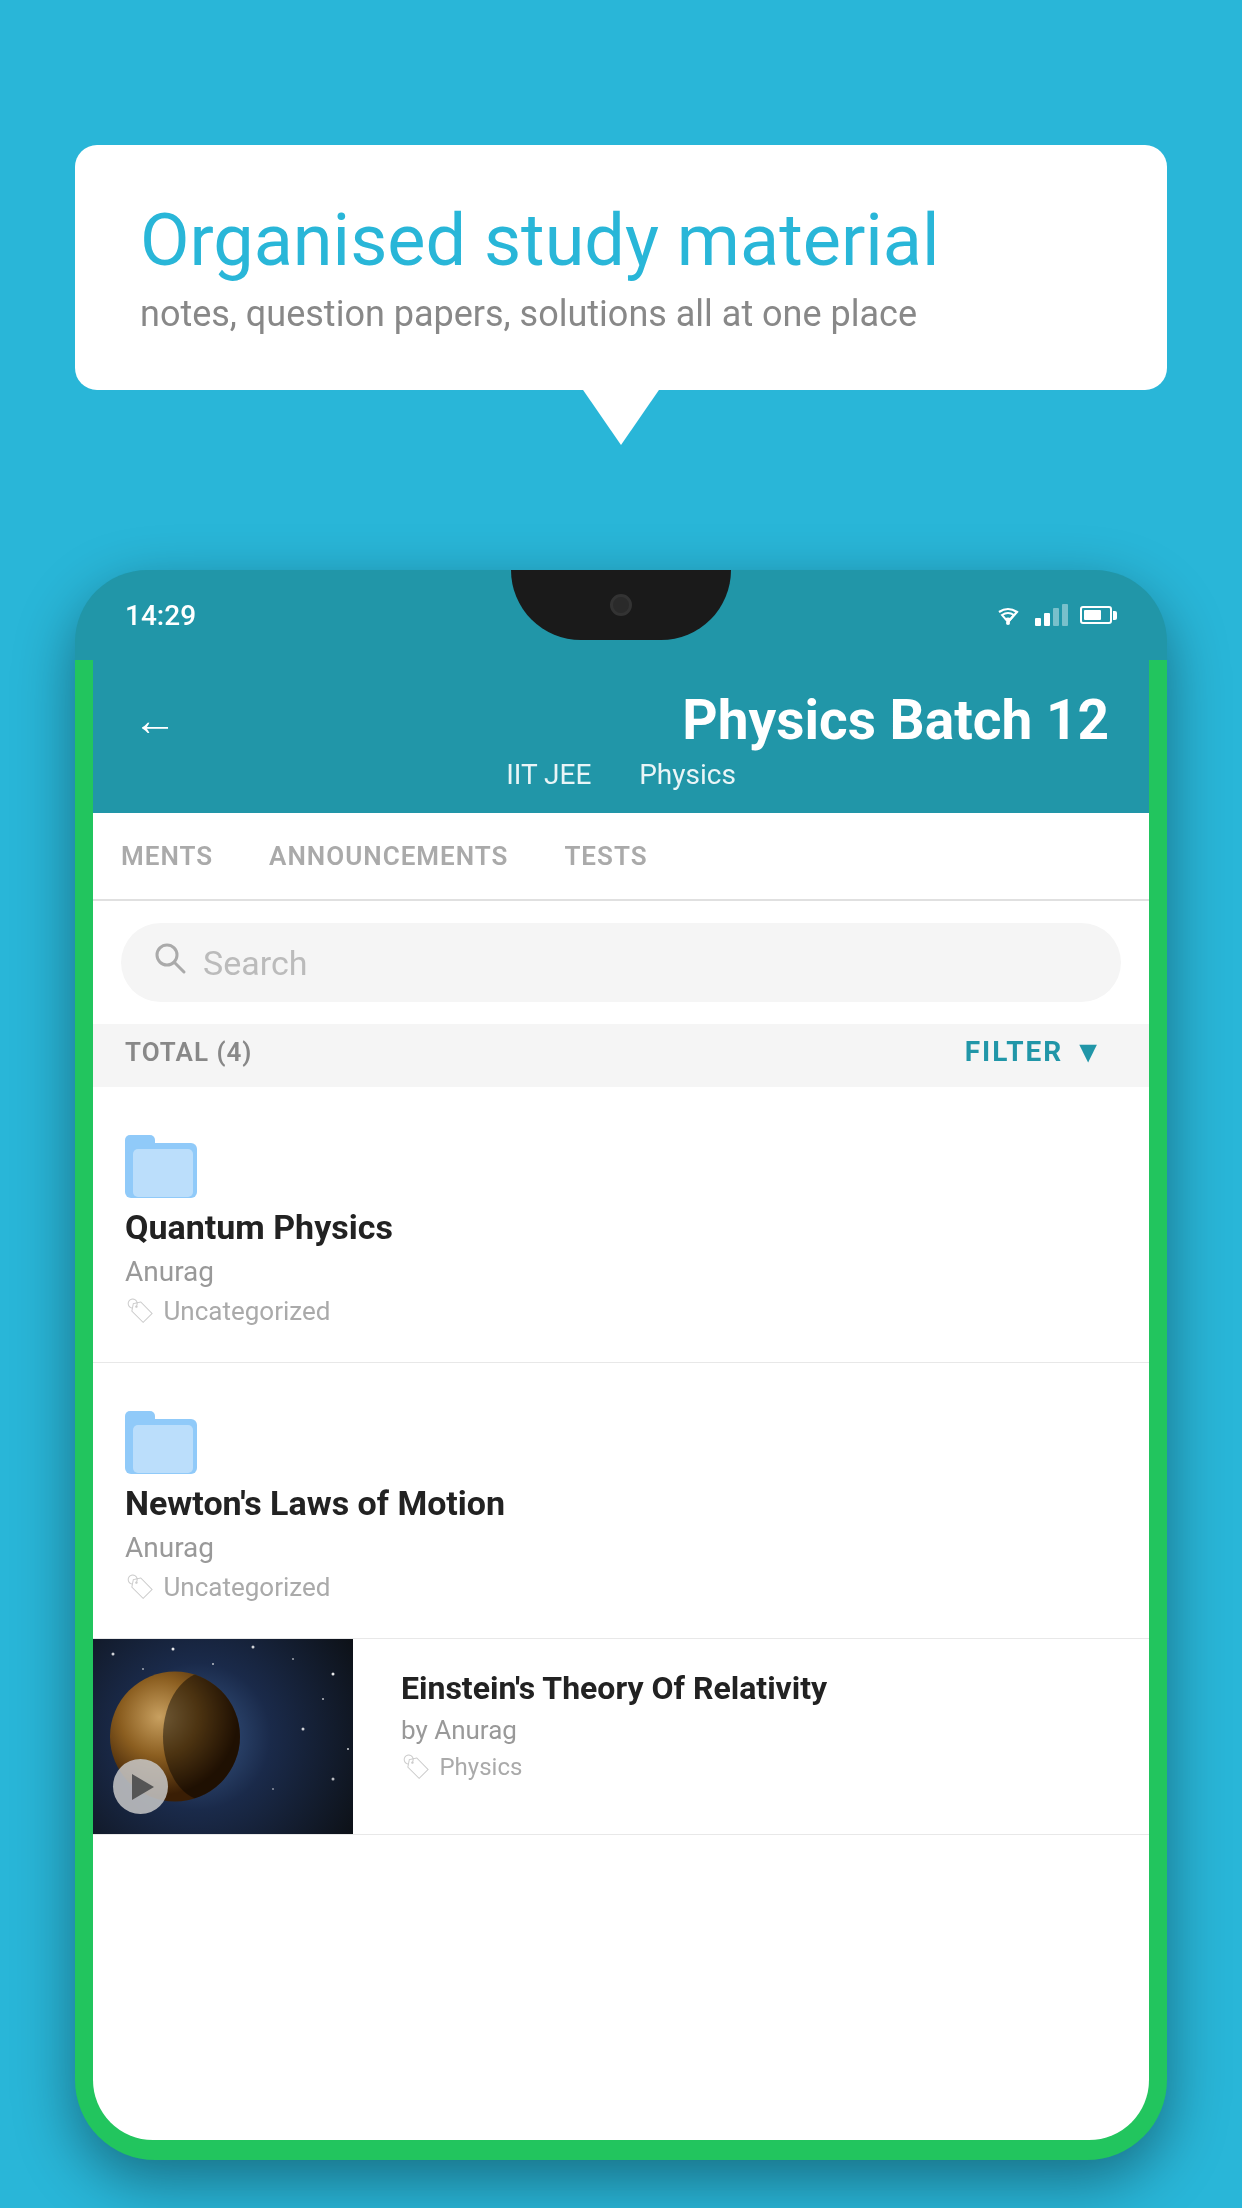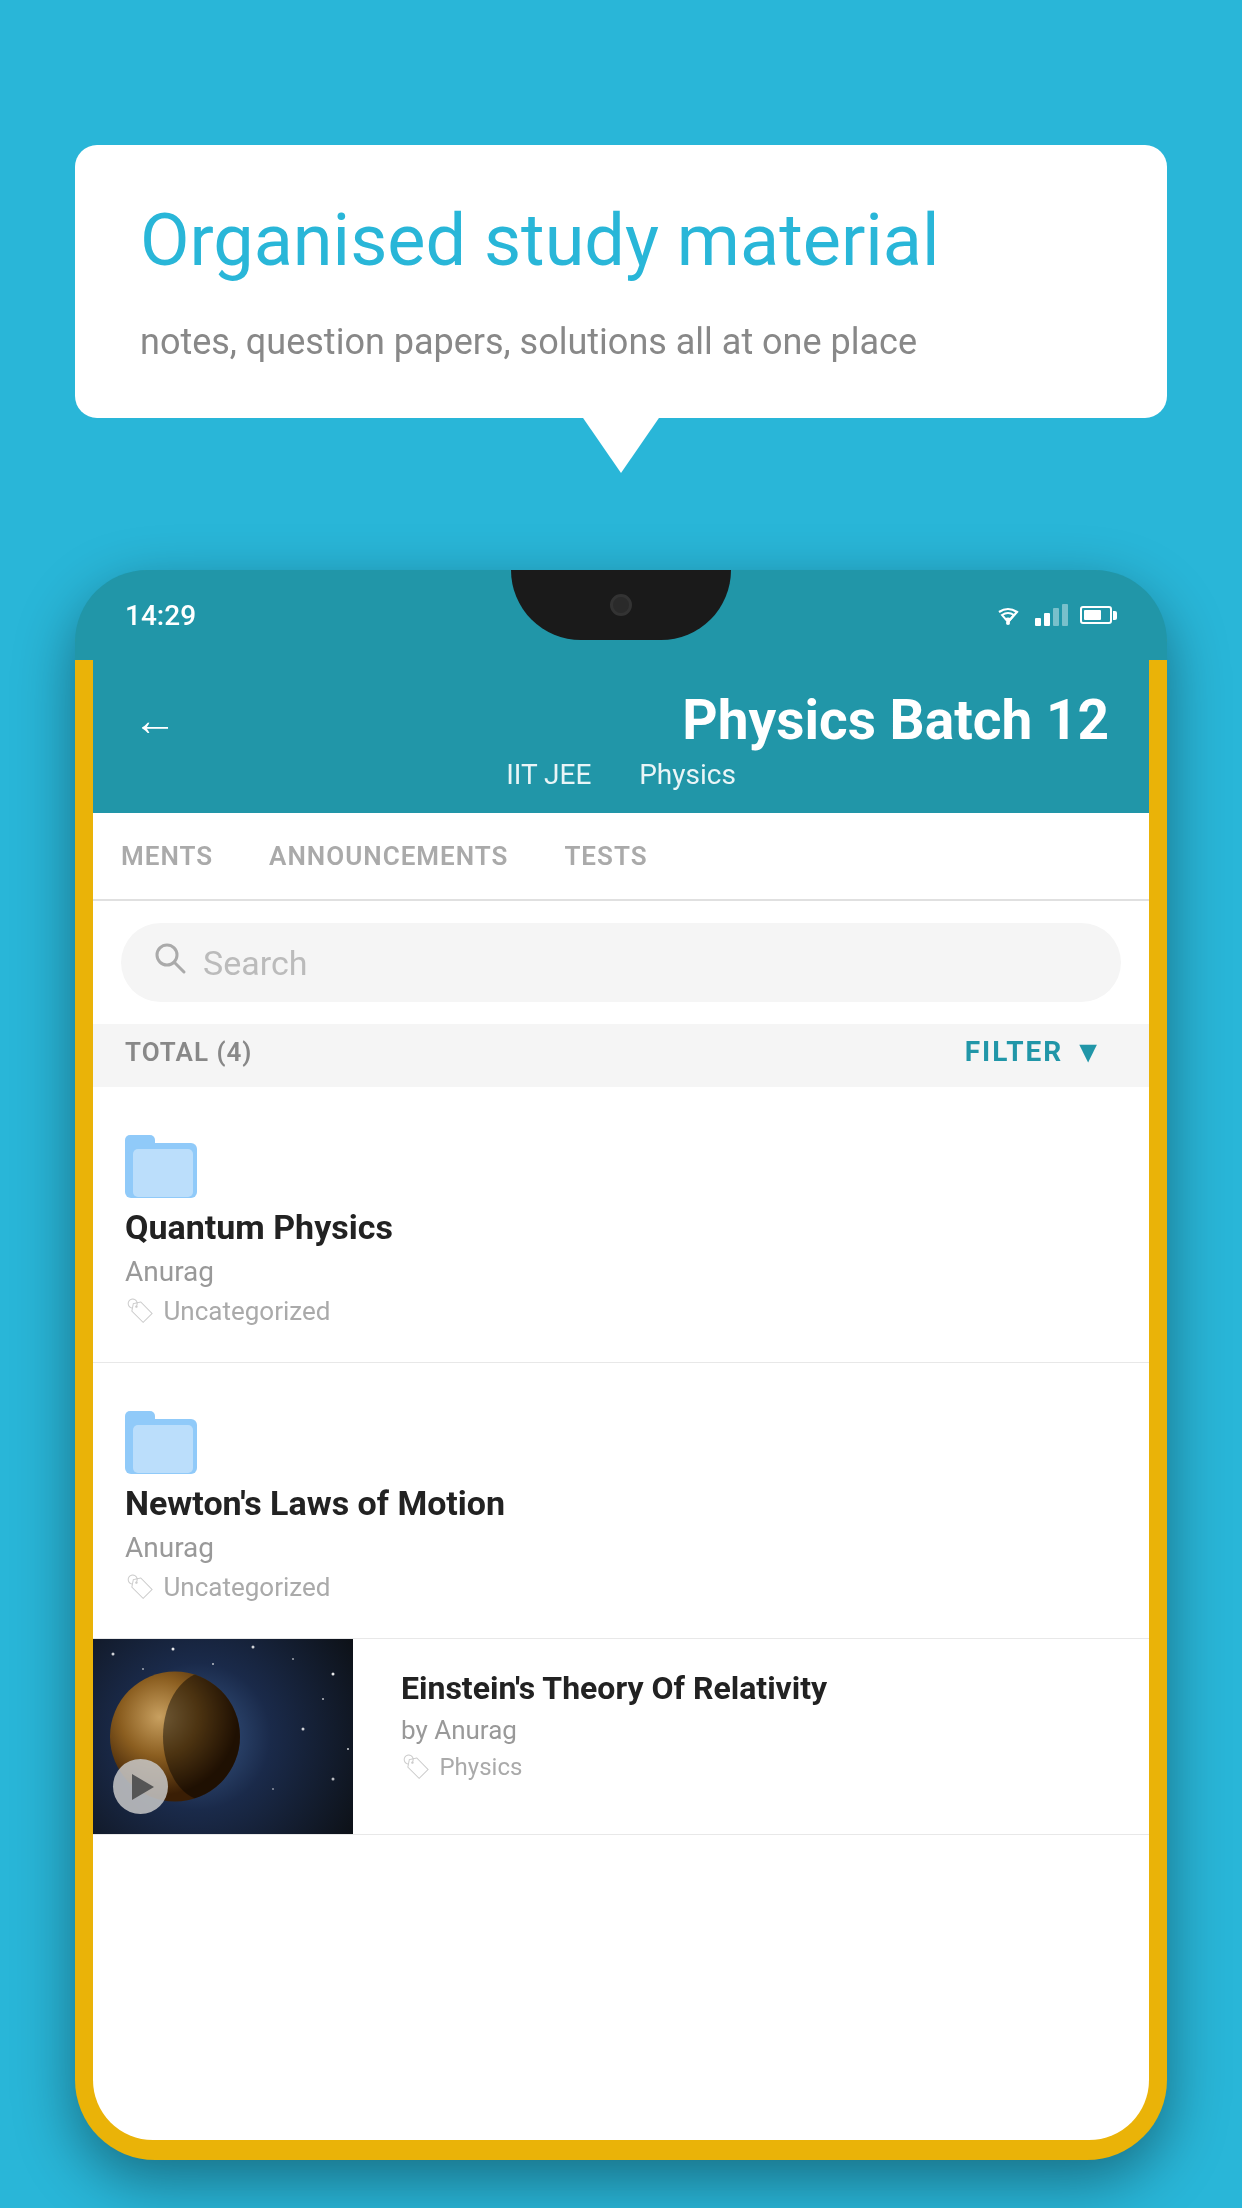--- a/index.html
+++ b/index.html
@@ -39,40 +39,40 @@
       border-left: 40px solid transparent;
       border-right: 40px solid transparent;
       border-top: 58px solid white;
     }
 
     .bubble-title {
       color: #29b6d8;
       font-size: 72px;
       font-weight: 400;
       line-height: 1.15;
-      margin-bottom: 38px;
+      margin-bottom: 10px;
     }
 
     .bubble-subtitle {
       color: #888;
       font-size: 36px;
       font-weight: 400;
     }
 
     
     .phone-container {
       position: absolute;
       top: 570px;
       left: 75px;
       right: 75px;
       bottom: 0;
     }
 
     .phone-outer {
-      background: #eab308;
+      background: #22c55e;
       border-radius: 80px;
       padding: 0;
       position: relative;
       width: 100%;
       height: 1590px;
       box-shadow: 0 20px 60px rgba(0,0,0,0.4);
     }
 
     
     .phone-top-bar {

